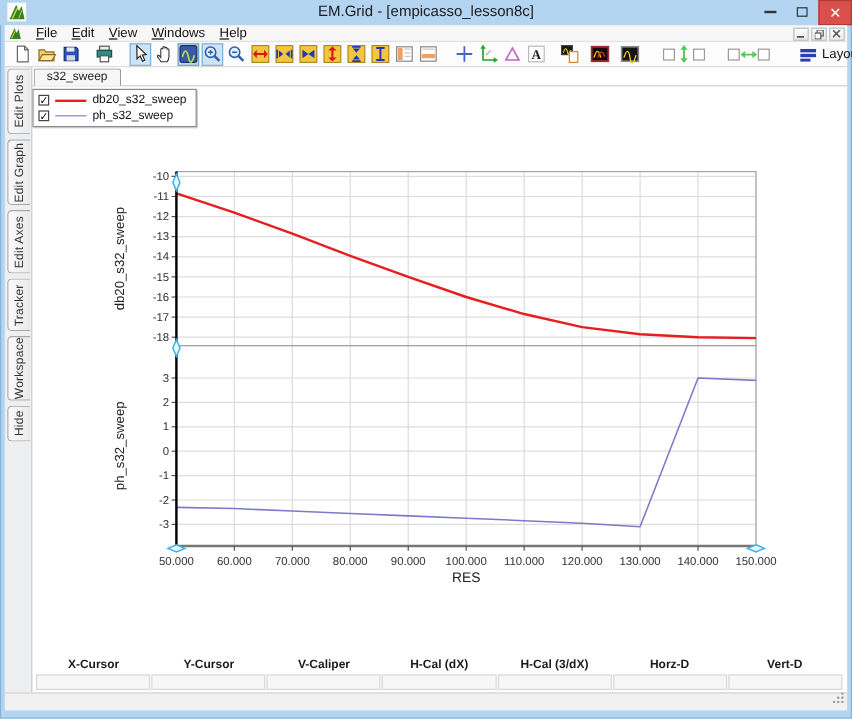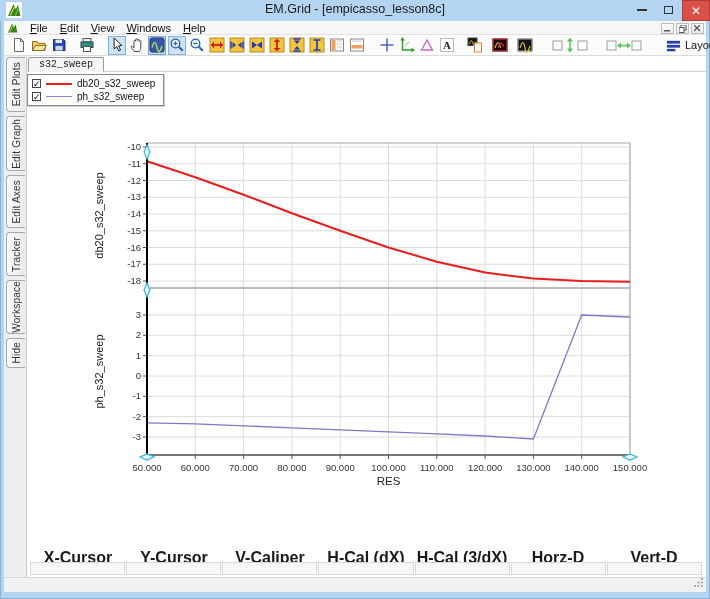--- a/index.html
+++ b/index.html
@@ -45,33 +45,33 @@
             border:1px solid #a8a8a8;border-right:none;border-radius:4px 0 0 4px;
             display:flex;align-items:center;justify-content:center;cursor:default;}
   .side-tab span{writing-mode:vertical-rl;transform:rotate(180deg);font-size:10px;color:#333;
                  letter-spacing:.2px;}
   
   .content{position:absolute;left:26px;top:56px;width:680px;height:521px;background:#ffffff;
            border-left:1px solid #c9c9c9;}
   .tabstrip{position:absolute;left:26px;top:56px;width:680px;height:16px;border-bottom:1px solid #cfcfcf;}
   .doctab{position:absolute;left:2px;top:1px;height:15px;padding:0 10px;background:#f6f6f6;
           border:1px solid #9a9a9a;border-bottom:1px solid #f6f6f6;border-radius:2px 2px 0 0;
-          font-size:10px;color:#222;display:flex;align-items:center;font-family:Liberation Mono, monospace;}
+          font-size:10px;color:#222;display:flex;align-items:center;}
   
   .legend{position:absolute;left:27px;top:74px;background:#fff;border:1px solid #8a8a8a;
           box-shadow:1px 1px 0 #cfcfcf;padding:2px 8px 2px 4px;}
   .leg-row{display:flex;align-items:center;height:13px;gap:5px;}
   .leg-cb{width:9px;height:9px;border:1px solid #444;background:#fff;font-size:9px;line-height:8px;
           color:#000;text-align:center;font-weight:bold;}
   .leg-line{width:26px;height:0;border-top-style:solid;}
   .leg-label{font-size:10px;color:#111;}
   
   .readout-head{position:absolute;left:30px;top:549px;width:672px;display:grid;
                 grid-template-columns:repeat(7,1fr);}
-  .readout-head div{text-align:center;font-size:16px;font-weight:bold;color:#1a1a1a;}
+  .readout-head div{text-align:center;font-size:10px;font-weight:bold;color:#1a1a1a;}
   .readout-cells{position:absolute;left:30px;top:562px;width:672px;display:grid;
                  grid-template-columns:repeat(7,1fr);gap:1px;}
   .readout-cells div{height:13px;background:#f7f7f7;border:1px solid #d8d8d8;}
   
   .statusbar{position:absolute;left:4px;top:577px;width:702px;height:15px;background:#f1f1f1;
              border-top:1px solid #d6d6d6;}
   .grip{position:absolute;right:2px;bottom:1px;}
   .plot-svg{position:absolute;left:90px;top:138px;}
 </style>
 </head>

